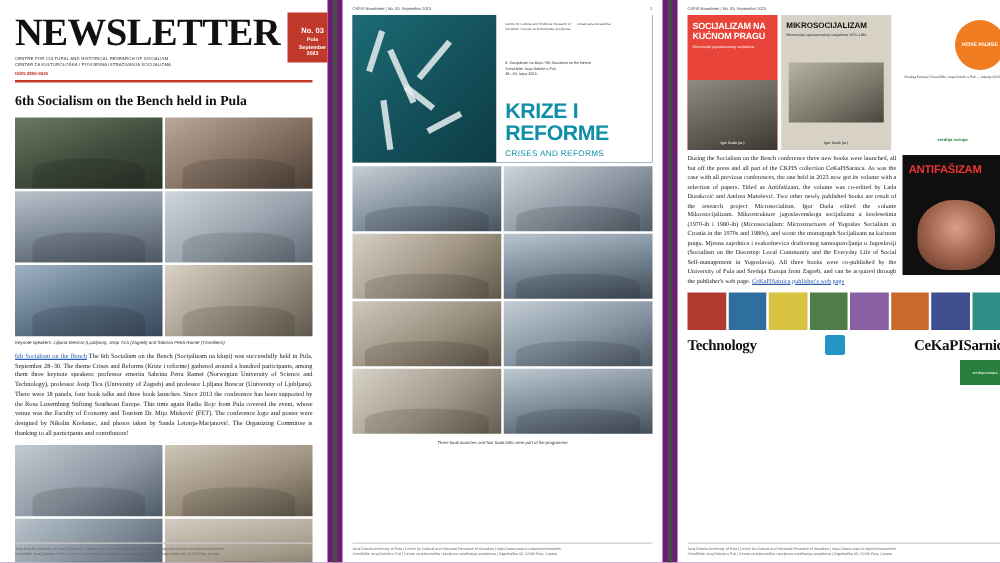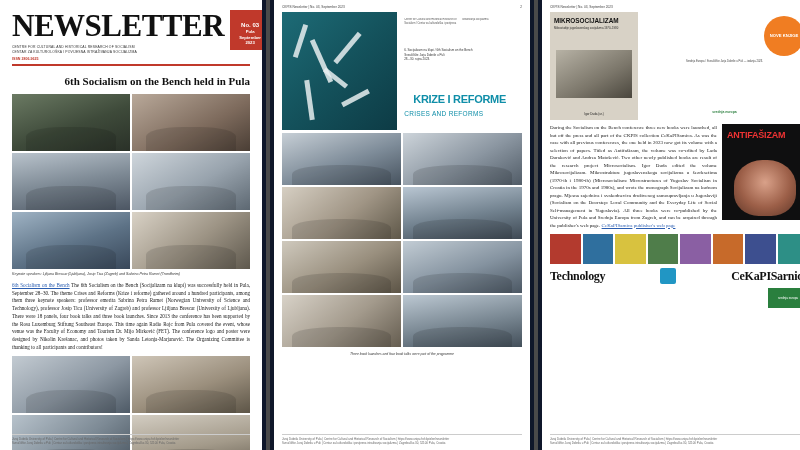--- a/index.html
+++ b/index.html
@@ -6,21 +6,21 @@
   html, body {
     margin: 0; padding: 0;
     width: 800px; height: 450px;
     background: #ffffff;
     font-family: "Liberation Serif", serif;
     overflow: hidden;
   }
   .page-wrap {
     position: relative;
     width: 800px; height: 450px;
-    background: #0f172a;
+    background: #701a75;
     display: flex;
     gap: 4px;
   }
   .page {
     position: relative;
     background: #ffffff;
     overflow: hidden;
     flex: 0 0 auto;
   }
   .page1 { width: 262px; height: 450px; }
@@ -66,21 +66,21 @@
     font-family: "Liberation Sans", sans-serif;
     font-size: 4.2px;
     line-height: 1.35;
     text-align: center;
     padding-top: 11px;
     font-weight: bold;
     flex: 0 0 auto;
   }
   .red-box .bignum { font-size: 6px; display: block; }
   .article-title {
-    text-align: right;
+    text-align: left;
     font-family: "Liberation Serif", serif;
     font-weight: bold;
     font-size: 11px;
     margin: 9px 0 7px 0;
     color: #111;
   }
   .photo-grid {
     display: grid;
     grid-template-columns: repeat(2, 1fr);
     gap: 2px;
@@ -167,25 +167,24 @@
   }
   .br-mid {
     font-family: "Liberation Sans", sans-serif;
     font-size: 3px; color: #333; line-height: 1.5;
     margin-top: 4px; height: 28px; overflow: hidden;
   }
   .br-title {
     font-family: "Liberation Sans", sans-serif;
     font-weight: bold;
     color: #0f8ea8;
-    font-size: 11px;
+    font-size: 17px;
     line-height: 1.05;
-    margin-top: 18px;
+    margin-top: 4px;
     letter-spacing: -0.3px;
-    text-align: center;
   }
   .br-sub {
     font-family: "Liberation Sans", sans-serif;
     font-size: 6.5px;
     color: #0f8ea8;
     margin-top: 4px;
     letter-spacing: 0.3px;
   }
   .p2-grid {
     display: grid;
@@ -436,20 +435,26 @@
 
   <div class="gutter"></div>
 
   <div class="page page3">
     <div class="p3-head">
       <span>CKPIS Newsletter | No. 03, September 2023</span>
 
     </div>
 
     <div class="covers-row">
+      <div class="cover cover-1">
+        <div class="cv-title">SOCIJALIZAM NA KUĆNOM PRAGU</div>
+        <div class="cv-small">Mikrostudije jugoslavenskog socijalizma</div>
+        <div class="cv-photo"></div>
+        <div class="cv-author">Igor Duda (ur.)</div>
+      </div>
       <div class="cover cover-2">
         <div class="cv-title2">MIKROSOCIJALIZAM</div>
         <div class="cv-small">Mikrostudije jugoslavenskog socijalizma 1970–1980</div>
         <div class="cv2-photo"></div>
         <div class="cv-author">Igor Duda (ur.)</div>
       </div>
       <div class="cover cover-3">
         <div class="orange-badge">NOVE KNJIGE</div>
         <div class="cv3-body">Srednja Europa / Sveučilište Jurja Dobrile u Puli — izdanja 2023.</div>
         <div class="cv3-logo">srednja europa</div>

